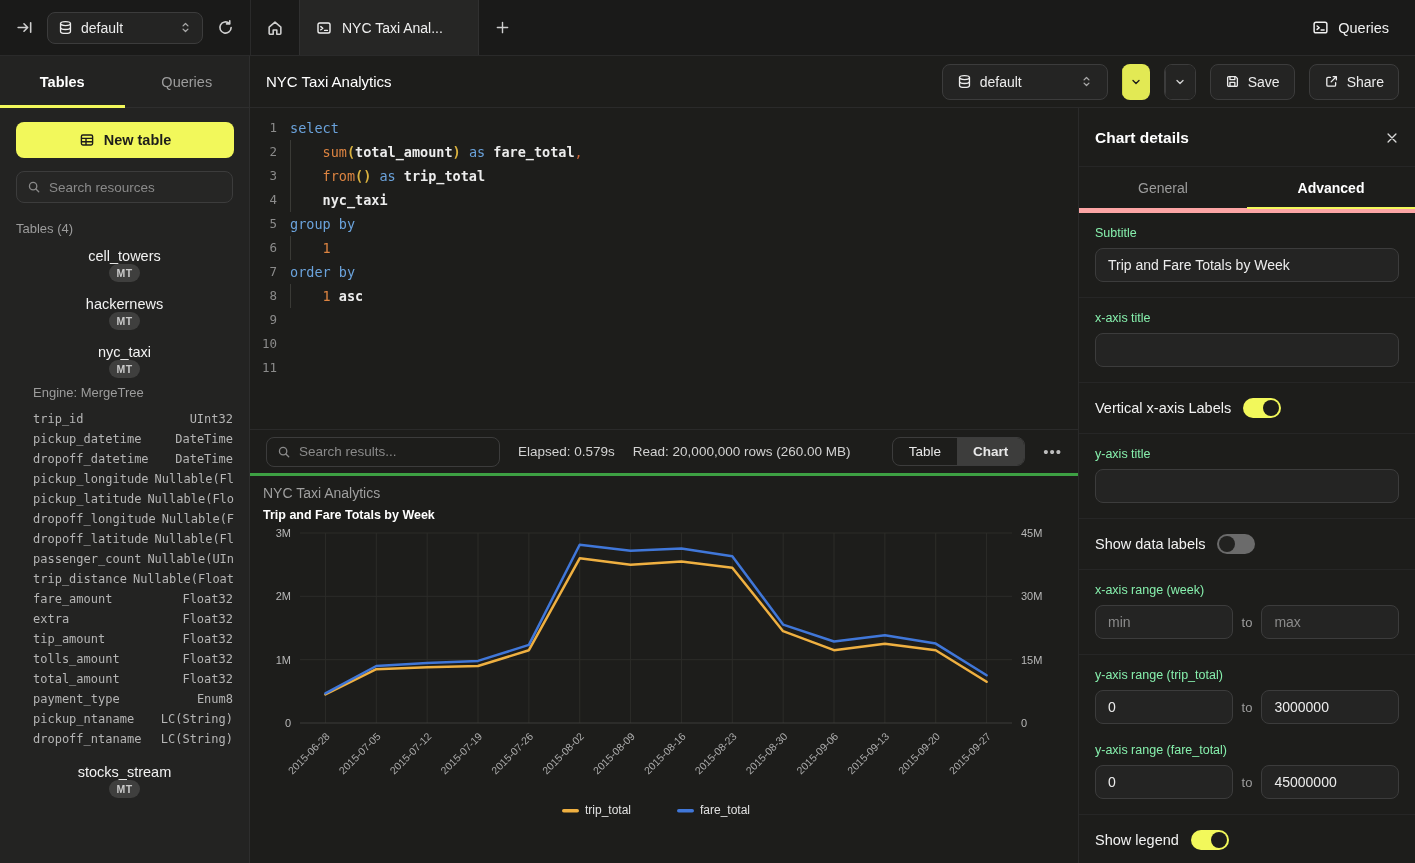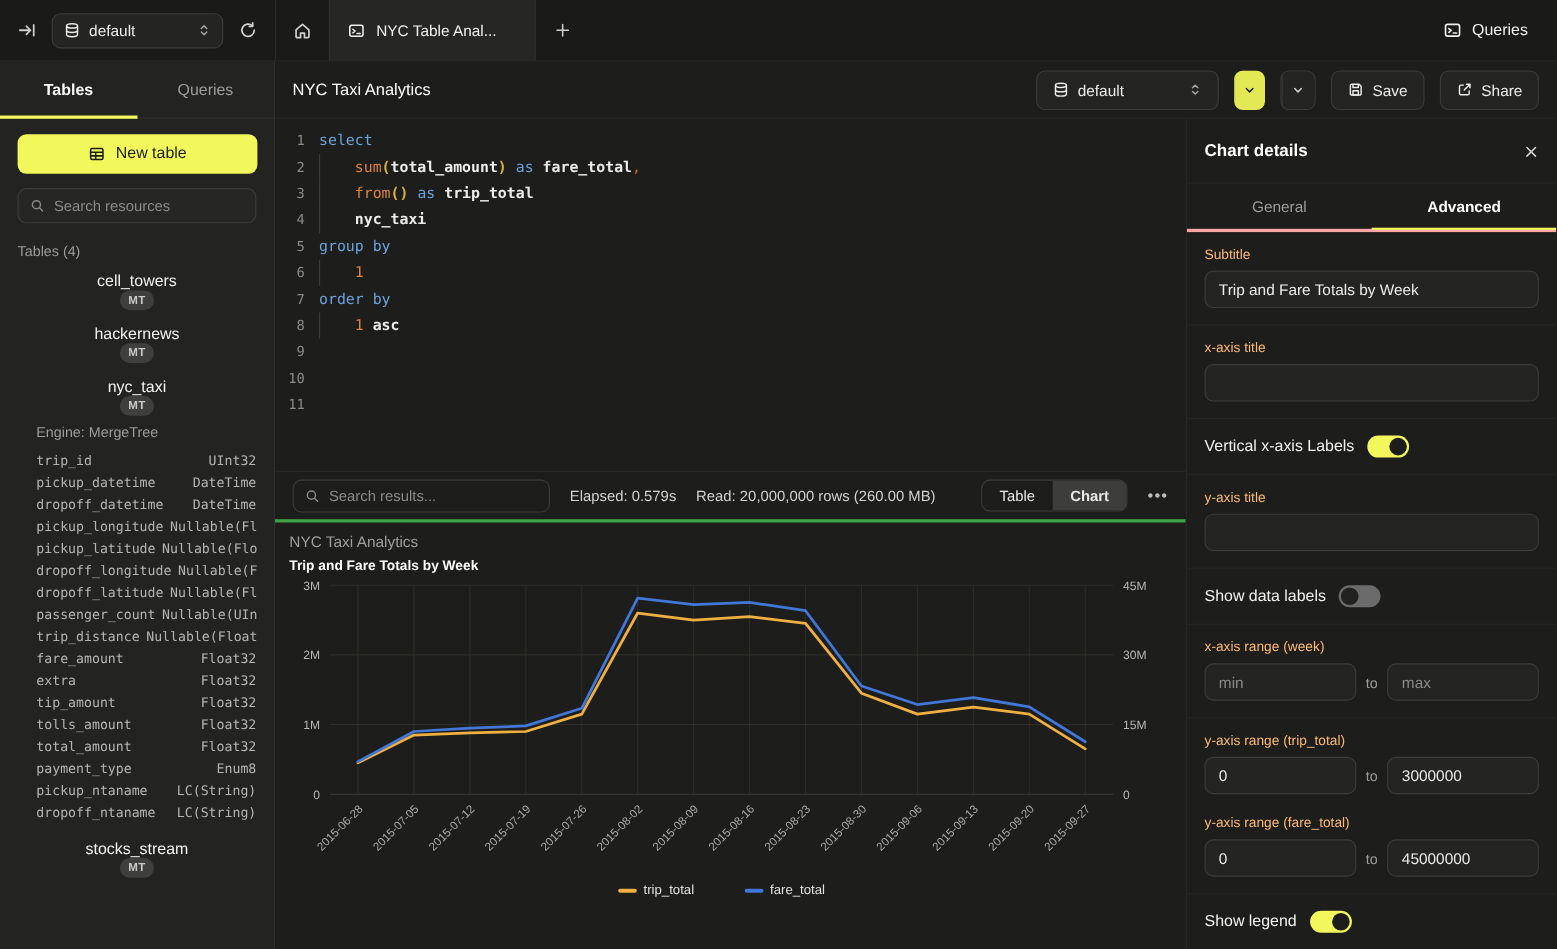--- a/index.html
+++ b/index.html
@@ -32,21 +32,21 @@
   .splitbtn .caret { width:30px; display:flex; align-items:center; justify-content:center; background:#242423; border-left:1px solid #3c3c3c; color:#cfcfcf; }
   .runbtn { display:flex; align-items:stretch; height:36px; border-radius:8px; overflow:hidden; border:none; cursor:pointer; }
   .runbtn .caret { width:28px; display:flex; align-items:center; justify-content:center; background:#e2e954; border-left:1px solid #ced546; color:#1d1d1b; }
 
   
   .sidebar { position:absolute; left:0; top:56px; width:250px; height:807px; background:#232322; border-right:1px solid #2e2e2e; overflow:hidden; }
   .stabs { display:flex; height:52px; border-bottom:1px solid #2e2e2e; }
   .stab { flex:1; display:flex; align-items:center; justify-content:center; font-size:14.5px; color:#9c9c9c; position:relative; cursor:pointer; }
   .stab.active { color:#fff; font-weight:600; }
   .stab.active::after { content:''; position:absolute; left:0; right:0; bottom:-1px; height:3px; background:#f2f85b; }
-  .newtable { margin:14px 16px 0; height:36px; background:#f2f85b; border:none; border-radius:8px; display:flex; align-items:center; justify-content:center; gap:9px; color:#1d1d1b; font-weight:400; font-size:14.5px; width:218px; cursor:pointer; }
+  .newtable { margin:14px 16px 0; height:36px; background:#f2f85b; border:none; border-radius:8px; display:flex; align-items:center; justify-content:center; gap:9px; color:#1d1d1b; font-weight:700; font-size:14.5px; width:218px; cursor:pointer; }
   .ssearch { margin:13px 16px 0; height:32px; border:1px solid #3c3c3c; border-radius:8px; display:flex; align-items:center; gap:8px; padding:0 10px; background:#262625; }
   .ssearch input { background:transparent; border:none; outline:none; color:#e8e8e8; font-size:13.5px; width:100%; font-family:"Liberation Sans", sans-serif; }
   .ssearch input::placeholder { color:#8a8a8a; }
   .sechead { margin:18px 16px 5px; color:#9c9c9c; font-size:13px; }
   .tbl-row { display:flex; align-items:center; justify-content:space-between; padding:7px 16px; color:#f2f2f2; font-size:14.5px; cursor:pointer;flex-direction:column; }
   .badge { background:#3f3f3e; color:#c9c9c9; font-size:10.5px; font-weight:700; padding:3px 8px; border-radius:9px; letter-spacing:.3px;text-align:right; }
   .engine { color:#9c9c9c; font-size:13px; padding:0 16px 6px 33px; }
   .cols { padding:3px 16px 8px 33px; font-family:"DejaVu Sans Mono", monospace; font-size:12px; color:#b5b5b5; }
   .col-row { display:flex; justify-content:space-between; line-height:20px; gap:6px; }
   .col-row .ctype { white-space:nowrap; }
@@ -82,27 +82,27 @@
   .more { color:#bdbdbd; font-size:15px; letter-spacing:1px; background:none; border:none; cursor:pointer; }
   .progress { height:3px; background:#3da043; flex:none; }
 
   
   .chartwrap { flex:1; position:relative; }
 
   
   .panel { position:absolute; left:1078px; top:108px; width:337px; height:755px; background:#1d1d1b; border-left:1px solid #2a2a2a; overflow:hidden; }
   .phead { display:flex; justify-content:space-between; align-items:center; padding:21px 16px 19px; }
   .phead .ttl { font-size:15.5px; font-weight:700; color:#fff; }
-  .ptabs { display:flex; border-top:1px solid #262626; border-bottom:3px solid #fca5a5; }
+  .ptabs { display:flex; border-top:1px solid #262626; border-bottom:5px solid #fca5a5; }
   .ptab { flex:1; text-align:center; padding:13px 0 12px; font-size:14px; color:#9c9c9c; position:relative; cursor:pointer; background:none; border:none; font-family:"Liberation Sans", sans-serif; }
   .ptab.active { color:#fff; font-weight:600; }
   .ptab.active::after { content:''; position:absolute; left:0; right:0; bottom:-1px; height:2.5px; background:#f2f85b; }
   .grp { padding:13px 16px 15px; border-bottom:1px solid #262626; }
   .grp.noline { border-bottom:none; padding-bottom:6px; }
-  .lbl { color:#fdba74; font-size:12.5px; margin-bottom:8px; }
+  .lbl { color:#86efac; font-size:12.5px; margin-bottom:8px; }
   .inp { background:#242423; border:1px solid #3c3c3c; border-radius:8px; color:#ececec; font-size:14px; height:34px; padding:0 12px; width:100%; outline:none; font-family:"Liberation Sans", sans-serif; }
   .inp::placeholder { color:#8a8a8a; }
   .trow { display:flex; align-items:center; gap:12px; padding:15px 16px; border-bottom:1px solid #262626; color:#f2f2f2; font-size:14.5px; font-weight:500; }
   .trow.last { border-bottom:none; }
   .range { display:flex; align-items:center; gap:9px; }
   .range .to { color:#9c9c9c; font-size:13px; flex:none; }
   .toggle { width:38px; height:20px; border-radius:10px; background:#6b6b6b; position:relative; flex:none; cursor:pointer; border:none; }
   .toggle::after { content:''; position:absolute; top:2px; left:2px; width:16px; height:16px; border-radius:50%; background:#222220; }
   .toggle.on { background:#f2f85b; }
   .toggle.on::after { left:auto; right:2px; background:#1d1d1b; }
@@ -145,21 +145,21 @@
           <path d="M2.8 7.3L8 2.8l5.2 4.5v5.4a.9.9 0 0 1-.9.9H9.6V9.8H6.4v3.8H3.7a.9.9 0 0 1-.9-.9z"></path>
         </svg>
     </button>
     <div class="etab">
       <span>
           <svg class="ic" width="16" height="16" viewBox="0 0 16 16" fill="none" stroke="currentColor" stroke-width="1.4" stroke-linecap="round" stroke-linejoin="round">
             <rect x="2" y="3" width="12" height="10" rx="1.8"></rect>
             <path d="M4.8 6.6l2 1.6-2 1.6M8.6 10.4h2.8"></path>
           </svg>
         </span>
-      <span>NYC Table Anal...</span>
+      <span>NYC Taxi Anal...</span>
       <span class="dot"></span>
     </div>
     <button class="plusbtn iconbtn">
       <svg class="ic" width="15" height="15" viewBox="0 0 16 16" fill="none" stroke="currentColor" stroke-width="1.5" stroke-linecap="round">
           <path d="M8 2.5v11M2.5 8h11"></path>
         </svg>
     </button>
   </div>
   <div class="tb-right">
     <button class="queriesbtn">

